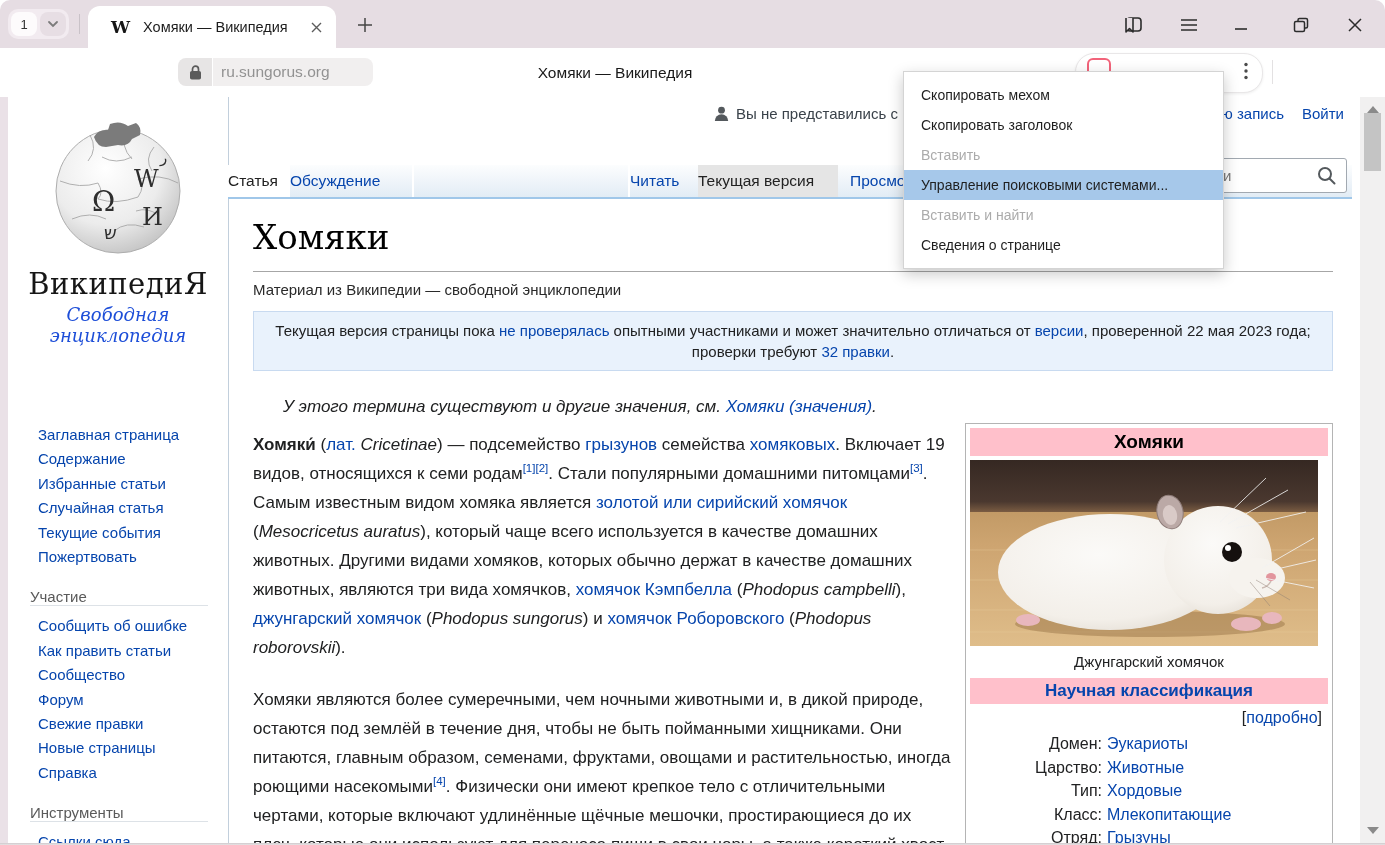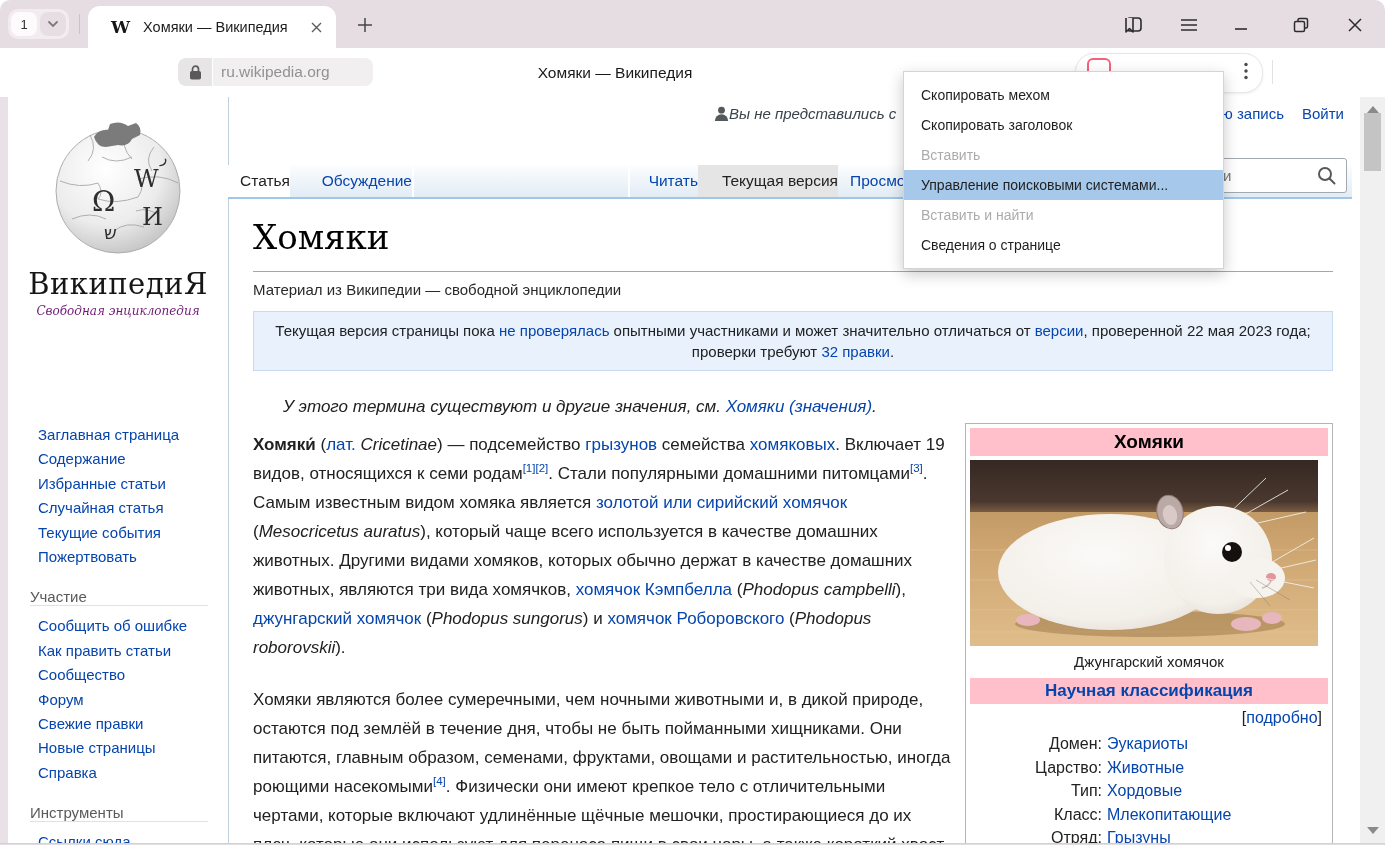--- a/index.html
+++ b/index.html
@@ -32,33 +32,33 @@
   .tb-div{position:absolute;left:1272px;top:12px;width:1px;height:24px;background:#e3e1e2;}
   
   .page{position:absolute;left:0;top:97px;width:1385px;height:746px;background:#fff;overflow:hidden;}
   .frame-left{position:absolute;left:0;top:0;width:8px;height:100%;background:#eae1e7;}
   .side-div{position:absolute;left:228px;top:0;width:1px;height:100%;background:#c2cfdc;}
   .bottom-edge{position:absolute;left:0;bottom:0;width:100%;height:2px;background:linear-gradient(#cfc9cc,#e8e4e6);z-index:60;}
   
   .sidebar{position:absolute;left:8px;top:0;width:220px;}
   .logo{position:absolute;left:0;top:14px;width:220px;text-align:center;}
   .logo-title{font-family:"DejaVu Serif","Liberation Serif",serif;font-size:29px;color:#161616;letter-spacing:.5px;margin-top:4px;}
-  .logo-tag{font-family:"DejaVu Serif","Liberation Serif",serif;font-style:italic;font-size:12px;color:#701a75;margin-top:3px;}
+  .logo-tag{font-family:"DejaVu Serif","Liberation Serif",serif;font-style:italic;font-size:18px;color:#1d4ed8;margin-top:3px;}
   .nav{position:absolute;left:0;top:326px;width:210px;}
   .nav-group{margin-bottom:19px;}
   .nav-header{font-size:15px;color:#5a5a5a;margin:14px 0 8px 22px;border-bottom:1px solid #dde2e7;width:178px;}
   .nav-link{font-size:15px;color:#0645ad;line-height:24.4px;margin-left:30px;white-space:nowrap;}
   .wl{color:#0645ad;}
   
-  .personal{position:absolute;left:714px;top:8px;display:flex;align-items:center;gap:0;font-size:15px;color:#3a424a;z-index:2;white-space:nowrap;font-style:italic;}
+  .personal{position:absolute;left:714px;top:8px;display:flex;align-items:center;gap:7px;font-size:15px;color:#3a424a;z-index:2;white-space:nowrap;}
   .personal-right{position:absolute;left:1214px;top:8px;font-size:15px;z-index:2;white-space:nowrap;display:flex;gap:18px;}
   
   .wtabs{position:absolute;left:228px;top:68px;width:1124px;height:32px;border-bottom:2px solid #a0c7e9;z-index:1;}
   .band{position:absolute;left:62px;right:0;top:0;height:32px;background:linear-gradient(#fcfdfe,#e2ecf5);}
-  .wtab{position:absolute;top:0;height:32px;line-height:32px;font-size:15.5px;text-align:right;white-space:nowrap;}
+  .wtab{position:absolute;top:0;height:32px;line-height:32px;font-size:15.5px;text-align:left;white-space:nowrap;}
   .wtab.active{color:#222;}
   .wtab.link{color:#0645ad;}
   .wtab-article{left:0;width:62px;background:#fff;}
   .wtab-talk{left:62px;width:122px;}
   .wtab-read{left:402px;width:68px;}
   .wtab-current{left:470px;width:140px;background:#e5e5e5;}
   .wtab-history{left:614px;width:130px;text-align:left;padding-left:8px;}
   .wsep{position:absolute;top:0;width:2px;height:32px;background:#fff;}
   
   .wsearch{position:absolute;left:1150px;top:61px;width:195px;height:33px;background:#fff;border:1px solid #a2a9b1;border-radius:3px;z-index:3;display:flex;align-items:center;}
@@ -169,21 +169,21 @@
           <path d="M19.5 3.5 L19 9 L13.8 7.6" fill="none" stroke="#2b2b2b" stroke-width="1.8" stroke-linecap="round" stroke-linejoin="round"></path>
         </svg>
     </div>
     <div class="lock-chip">
       <svg width="13" height="15" viewBox="0 0 13 15">
           <rect x="1" y="6" width="11" height="8.5" rx="1.8" fill="#5a5a5a"></rect>
           <path d="M3.5 6 V4.2 A3 3 0 0 1 9.5 4.2 V6" fill="none" stroke="#5a5a5a" stroke-width="1.7"></path>
         </svg>
     </div>
     <div class="addr-pill">
-      <span class="addr-text">ru.wikipedia.org</span>
+      <span class="addr-text">ru.sungorus.org</span>
     </div>
     <div class="tb-title">Хомяки — Википедия</div>
     <div class="ext-gray" style="top:54px;"></div>
     <div class="ext-pill">
       <div class="ext-red"></div>
       <div class="kebab">
         <svg width="4" height="18" viewBox="0 0 4 18">
             <circle cx="2" cy="2.5" r="1.7" fill="#4a4a4a"></circle>
             <circle cx="2" cy="9" r="1.7" fill="#4a4a4a"></circle>
             <circle cx="2" cy="15.5" r="1.7" fill="#4a4a4a"></circle>

